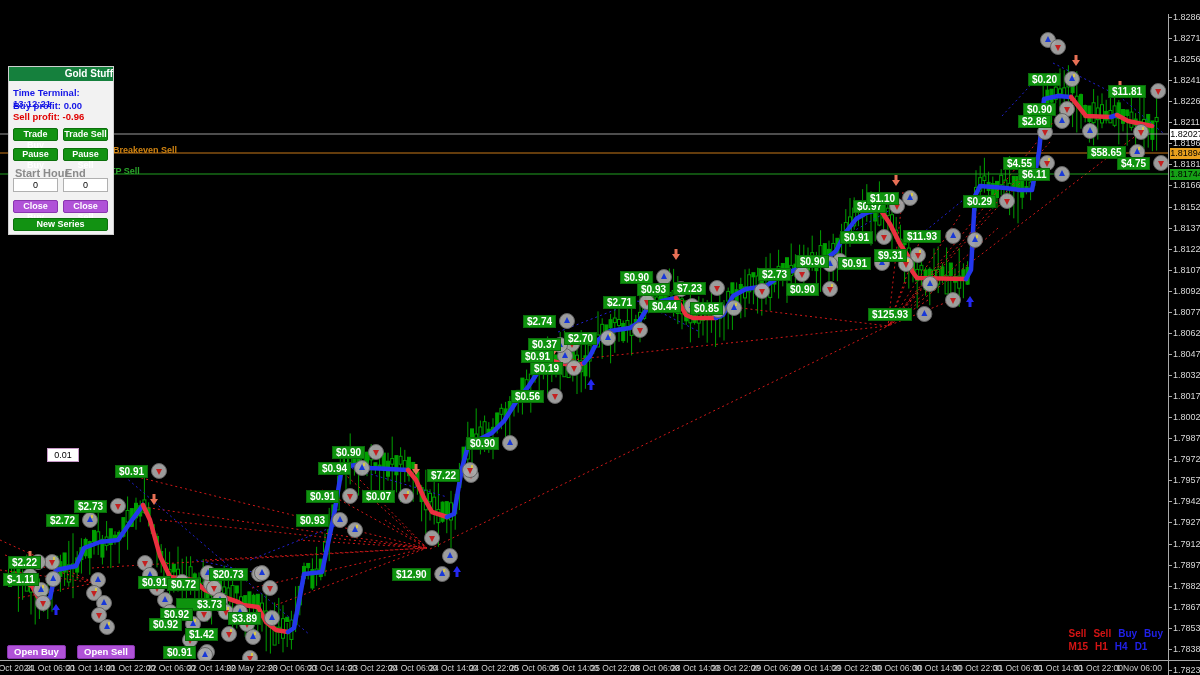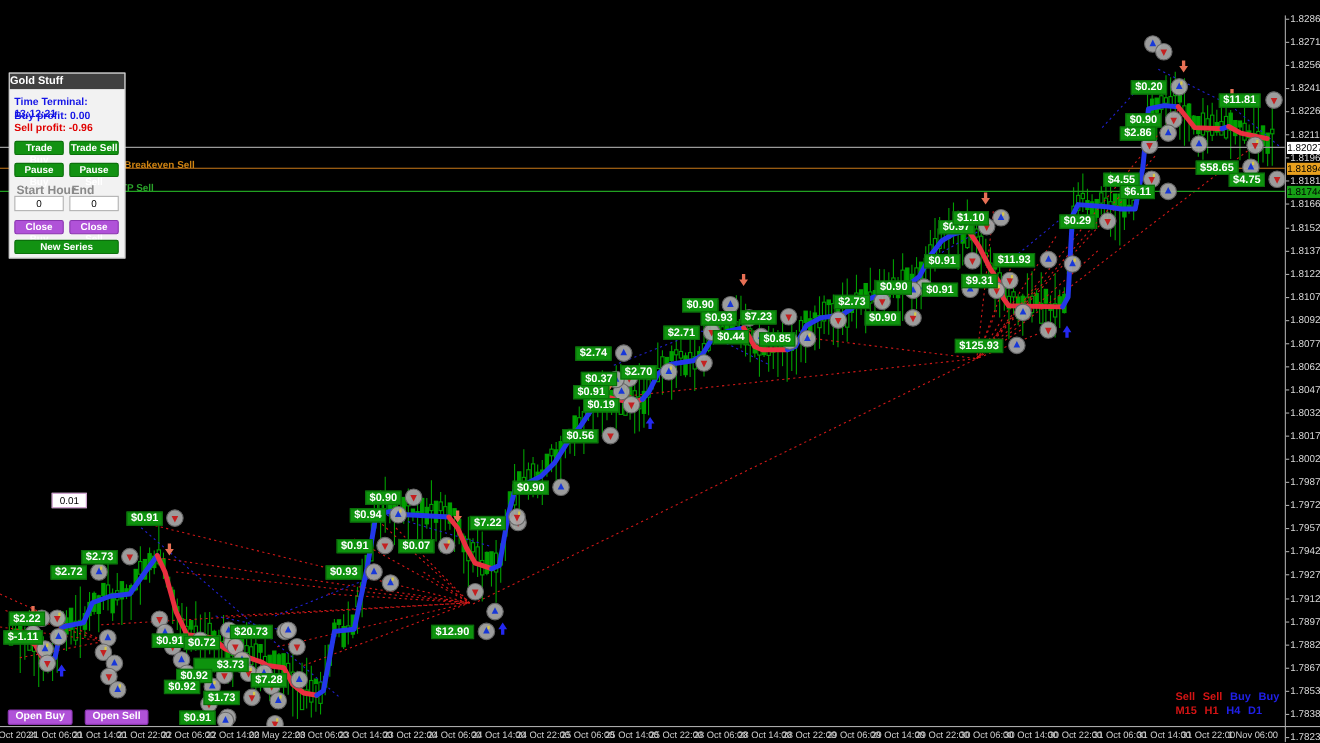--- a/index.html
+++ b/index.html
@@ -27,22 +27,22 @@
   #badges{position:absolute;left:0;top:0;z-index:3;}
   .badge{position:absolute;background:#0e930e;border:1px solid #0a6d0a;color:#fff;
          font-size:10px;font-weight:bold;line-height:11px;padding:0 3px;white-space:nowrap;}
   
   .line-label{position:absolute;font-size:9px;font-weight:bold;z-index:2;}
   .lbl-breakeven{left:113px;top:145px;color:#cf8312;}
   .lbl-tp{left:110px;top:166px;color:#2aa32a;}
   
   .panel{position:absolute;left:8px;top:66px;width:104px;height:167px;background:#f2f2f2;
          border:1px solid #cfcfcf;z-index:6;}
-  .panel-header{position:absolute;left:0;top:0;width:100%;height:14px;background:#404040;color:#fff;
-                font-size:10px;font-weight:bold;text-align:left;line-height:14px;}
+  .panel-header{position:absolute;left:0;top:0;width:100%;height:14px;background:#15803d;color:#fff;
+                font-size:10px;font-weight:bold;text-align:right;line-height:14px;}
   .p-time{position:absolute;left:4px;top:20px;color:#1515e6;font-size:9.5px;font-weight:bold;}
   .p-buy{position:absolute;left:4px;top:33px;color:#1515e6;font-size:9.5px;font-weight:bold;}
   .p-sell{position:absolute;left:4px;top:44px;color:#e00000;font-size:9.5px;font-weight:bold;}
   .pbtn{position:absolute;width:45px;height:13px;border:1px solid #0c700c;border-radius:2px;
         background:#129212;color:#fff;font-size:9px;font-weight:bold;line-height:11px;
         text-align:center;padding:0;cursor:pointer;font-family:"Liberation Sans",sans-serif;}
   .pbtn.purple{background:#b052d8;border-color:#8a35b0;}
   .p-hour-label{position:absolute;top:100px;color:#8a8a8a;font-size:11px;font-weight:bold;}
   .p-input{position:absolute;top:111px;width:43px;height:12px;border:1px solid #b0b0b0;background:#fff;
            font-size:9px;text-align:center;padding:0;font-family:"Liberation Sans",sans-serif;}
@@ -943,22 +943,22 @@
       <div class="badge" style="left: 3px; top: 573px;">$-1.11</div>
       <div class="badge" style="left: 74px; top: 500px;">$2.73</div>
       <div class="badge" style="left: 46px; top: 514px;">$2.72</div>
       <div class="badge" style="left: 115px; top: 465px;">$0.91</div>
       <div class="badge" style="left: 138px; top: 576px;">$0.91</div>
       <div class="badge" style="left: 167px; top: 578px;">$0.72</div>
       <div class="badge" style="left: 176px; top: 598px; padding-left: 20px;">$3.73</div>
       <div class="badge" style="left: 160px; top: 608px;">$0.92</div>
       <div class="badge" style="left: 149px; top: 618px;">$0.92</div>
       <div class="badge" style="left: 209px; top: 568px;">$20.73</div>
-      <div class="badge" style="left: 228px; top: 612px;">$7.28</div>
-      <div class="badge" style="left: 185px; top: 628px;">$1.73</div>
+      <div class="badge" style="left: 228px; top: 612px;">$3.89</div>
+      <div class="badge" style="left: 185px; top: 628px;">$1.42</div>
       <div class="badge" style="left: 163px; top: 646px;">$0.91</div>
       <div class="badge" style="left: 332px; top: 446px;">$0.90</div>
       <div class="badge" style="left: 318px; top: 462px;">$0.94</div>
       <div class="badge" style="left: 306px; top: 490px;">$0.91</div>
       <div class="badge" style="left: 296px; top: 514px;">$0.93</div>
       <div class="badge" style="left: 362px; top: 490px;">$0.07</div>
       <div class="badge" style="left: 466px; top: 437px;">$0.90</div>
       <div class="badge" style="left: 427px; top: 469px;">$7.22</div>
       <div class="badge" style="left: 392px; top: 568px;">$12.90</div>
       <div class="badge" style="left: 511px; top: 390px;">$0.56</div>

